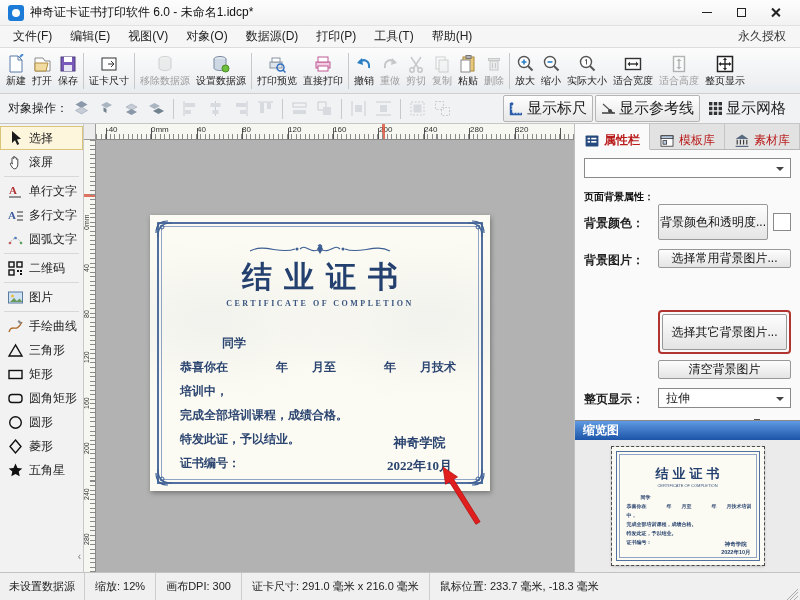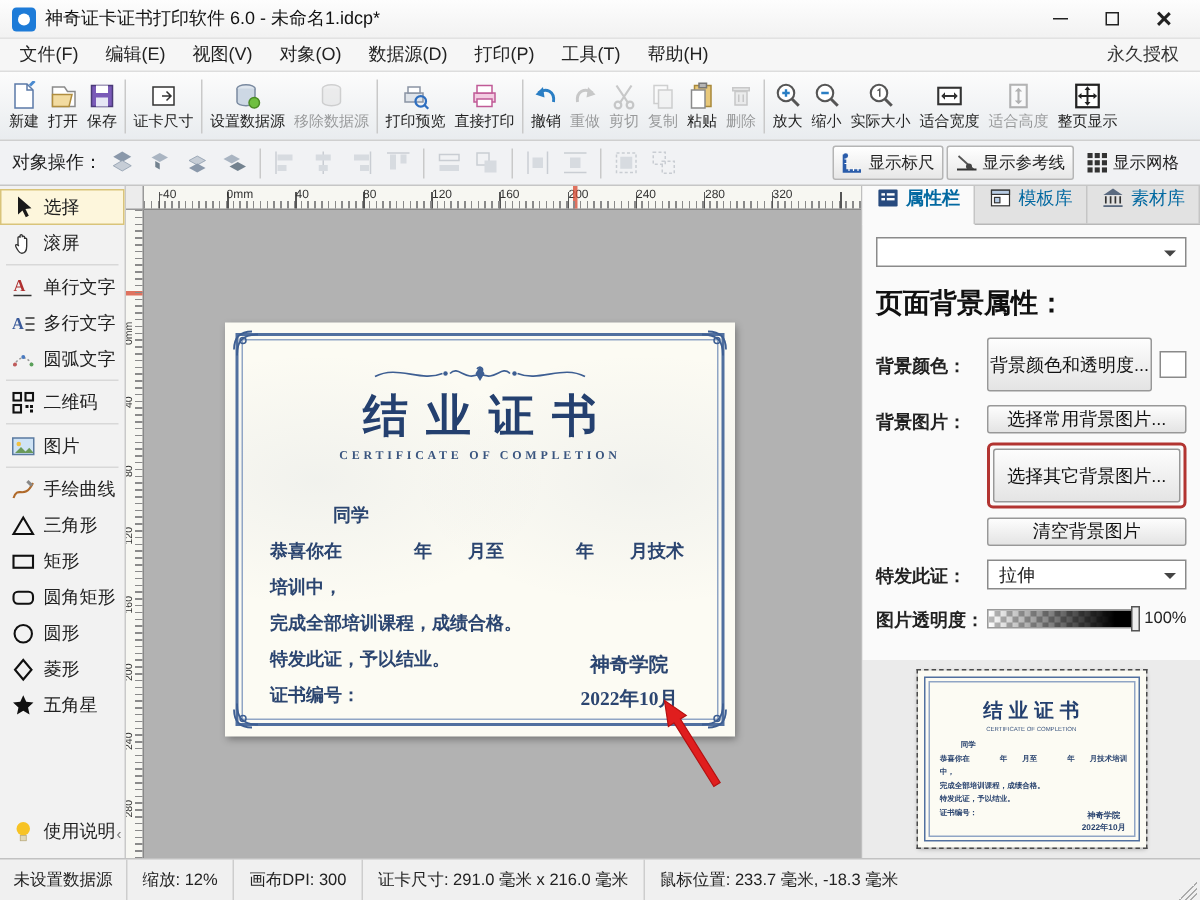--- a/index.html
+++ b/index.html
@@ -32,21 +32,21 @@
   .ticon svg { width:20px; height:20px; }
   .tsep { width:1px; height:36px; background:#c9c9c9; margin:0 2px; flex:none; }
 
   
   .objectbar { height:30px; background:#f1f2f4; border-bottom:1px solid #c6c6c6; display:flex; align-items:center; padding:0 8px; gap:2px; }
   .obtn { width:23px; height:23px; display:flex; align-items:center; justify-content:center; }
   .obtn svg { width:17px; height:17px; }
   .obtn.disabled { opacity:.45; }
   .osep { width:1px; height:20px; background:#c9c9c9; margin:0 3px; }
   .toggles { margin-left:auto; display:flex; gap:2px; }
-  .togglebtn { display:flex; align-items:center; gap:3px; padding:3px 5px; font-size:11px; border:1px solid #b5b5b5; background:linear-gradient(#ffffff,#e7e7e7); border-radius:2px; }
+  .togglebtn { display:flex; align-items:center; gap:3px; padding:3px 5px; font-size:15px; border:1px solid #b5b5b5; background:linear-gradient(#ffffff,#e7e7e7); border-radius:2px; }
   .togglebtn.flat { border-color:transparent; background:none; }
   .togglebtn svg { width:15px; height:15px; }
 
   
   .workarea { position:absolute; top:124px; left:0; right:0; bottom:28px; display:flex; }
 
   
   .sidebar { width:84px; background:#f2f2f2; border-right:1px solid #c9c9c9; display:flex; flex-direction:column; padding-top:2px; position:relative; }
   .tool { display:flex; align-items:center; gap:5px; height:24px; padding:0 2px 0 6px; font-size:12px; color:#222; border:1px solid transparent; }
   .tool.selected { background:#fdf6dc; border-color:#d9c47a; }
@@ -84,34 +84,34 @@
   .cert-title { position:absolute; top:42px; left:0; right:0; text-align:center; font-family:"Liberation Serif",serif; font-size:30px; font-weight:bold; color:#24406f; letter-spacing:12px; text-indent:12px; }
   .cert-sub { position:absolute; top:84px; left:0; right:0; text-align:center; font-family:"Liberation Serif",serif; font-size:8px; letter-spacing:2.5px; color:#3a557f; font-weight:bold; }
   .cert-body { position:absolute; left:30px; right:26px; top:116px; font-family:"Liberation Serif",serif; font-size:12px; font-weight:bold; color:#2b4570; line-height:24px; }
   .salutation { margin-left:42px; }
   .cert-sign { position:absolute; right:38px; top:216px; text-align:center; font-family:"Liberation Serif",serif; font-size:13px; font-weight:bold; color:#2b4570; line-height:23px; }
   .arrow-svg { position:absolute; left:330px; top:310px; pointer-events:none; }
 
   
   .rightpanel { width:226px; background:#f0f0f0; border-left:1px solid #bfbfbf; display:flex; flex-direction:column; }
   .ptabs { height:26px; display:flex; background:#e2e2e2; border-bottom:1px solid #b8b8b8; }
-  .ptab { flex:1; display:flex; align-items:flex-start; justify-content:center; gap:4px; font-size:12px; border-right:1px solid #c5c5c5; color:#0369a1; }
+  .ptab { flex:1; display:flex; align-items:flex-end; justify-content:center; gap:4px; font-size:12px; border-right:1px solid #c5c5c5; color:#b91c1c; }
   .ptab.active { background:#fafafa; font-weight:bold; border-bottom:1px solid #fafafa; margin-bottom:-1px; }
   .ptab svg { width:16px; height:16px; }
   .pcontent { flex:1; background:#fafafa; padding:8px 9px 0; overflow:hidden; }
   .combo { height:20px; border:1px solid #8a8a8a; background:#fff; position:relative; margin-bottom:12px; }
   .combo::after { content:""; position:absolute; right:6px; top:8px; border:4px solid transparent; border-top-color:#444; }
-  .section-title { font-weight:bold; font-size:18px; color:#101010; margin-bottom:11px; }
+  .section-title { font-weight:bold; font-size:10px; color:#101010; }
   .prow { display:flex; align-items:center; margin-bottom:9px; font-size:12px; }
   .prow.top { align-items:flex-start; }
   .plabel { width:74px; flex:none; color:#222; padding-top:3px;font-weight:bold; }
   .pbtn { flex:1; height:36px; border:1px solid #989898; border-radius:2px; background:linear-gradient(#fdfdfd,#e4e4e4); display:flex; align-items:center; justify-content:center; font-size:12px; color:#111; }
   .swatch { width:18px; height:18px; border:1px solid #8a8a8a; background:#fff; margin-left:5px; flex:none; }
   .btn-stack { flex:1; display:flex; flex-direction:column; gap:6px; }
-  .red-box { border:2px solid #b23431; border-radius:4px; padding:2px; }
+  .red-box { border:2px solid #b23431; border-radius:4px; padding:2px;margin-top:36px; }
   .pselect { flex:1; height:20px; border:1px solid #8a8a8a; background:#fff; display:flex; align-items:center; padding:0 7px; position:relative; }
   .pselect::after { content:""; position:absolute; right:6px; top:8px; border:4px solid transparent; border-top-color:#444; }
   .slider { flex:1; height:13px; border:1px solid #999; position:relative;
             background-image:linear-gradient(to right, rgba(0,0,0,0), #000 85%), repeating-conic-gradient(#b9b9b9 0% 25%, #fff 0% 50%);
             background-size:100% 100%, 8px 8px; }
   .slider-handle { position:absolute; right:-2px; top:-3px; width:6px; height:17px; background:#ececec; border:1px solid #555; }
   .opacity-val { margin-left:4px; font-size:11px; flex:none; }
   .thumb-header { height:20px; background:linear-gradient(#5f9ae2,#1c54a8); color:#fff; font-weight:bold; font-size:12px; display:flex; align-items:center; padding:0 8px; border-top:1px solid #888; }
   .thumb-area { height:132px; background:#ebebeb; display:flex; align-items:center; justify-content:center; }
   .minicert { width:152px; height:118px; background:#fcfbf3; outline:1.5px dashed #4a4a4a; position:relative; box-shadow:0 1px 3px rgba(0,0,0,.3); }
@@ -195,38 +195,38 @@
   <div class="tbtn">
     <span class="ticon">
         <svg viewBox="0 0 20 20">
           <rect x="3" y="4" width="14" height="12" fill="#fff" stroke="#333"></rect>
           <path d="M9 10h6M12 7l3 3-3 3" fill="none" stroke="#333"></path>
         </svg>
       </span>
     <span>证卡尺寸</span>
   </div>
   <div class="tsep"></div>
+  <div class="tbtn disabled">
+    <span class="ticon">
+        <svg viewBox="0 0 20 20">
+          <ellipse cx="10" cy="5" rx="6" ry="2.5" fill="#e4e4e4" stroke="#999"></ellipse>
+          <path d="M4 5v9c0 1.4 2.7 2.5 6 2.5s6-1.1 6-2.5V5" fill="#dcdcdc" stroke="#999"></path>
+        </svg>
+      </span>
+    <span>移除数据源</span>
+  </div>
   <div class="tbtn">
     <span class="ticon">
         <svg viewBox="0 0 20 20">
           <ellipse cx="9" cy="5" rx="6" ry="2.5" fill="#dfe6ee" stroke="#7a8aa0"></ellipse>
           <path d="M3 5v9c0 1.4 2.7 2.5 6 2.5s6-1.1 6-2.5V5" fill="#cdd8e4" stroke="#7a8aa0"></path>
           <circle cx="14.5" cy="14.5" r="3.5" fill="#6fbf3f" stroke="#4a8a24"></circle>
         </svg>
       </span>
     <span>设置数据源</span>
-  </div>
-  <div class="tbtn disabled">
-    <span class="ticon">
-        <svg viewBox="0 0 20 20">
-          <ellipse cx="10" cy="5" rx="6" ry="2.5" fill="#e4e4e4" stroke="#999"></ellipse>
-          <path d="M4 5v9c0 1.4 2.7 2.5 6 2.5s6-1.1 6-2.5V5" fill="#dcdcdc" stroke="#999"></path>
-        </svg>
-      </span>
-    <span>移除数据源</span>
   </div>
   <div class="tsep"></div>
   <div class="tbtn">
     <span class="ticon">
         <svg viewBox="0 0 20 20">
           <rect x="3" y="8" width="12" height="6" fill="#dfe4ea" stroke="#8a94a4"></rect>
           <rect x="5" y="4" width="8" height="4" fill="#fff" stroke="#8a94a4"></rect>
           <circle cx="13.5" cy="13.5" r="3.5" fill="none" stroke="#2f6fc0" stroke-width="1.5"></circle>
           <path d="M16 16l2.5 2.5" stroke="#2f6fc0" stroke-width="1.5"></path>
         </svg>
@@ -588,27 +588,20 @@
       <svg viewBox="0 0 17 17">
           <path d="M8.5 2l5.5 6.5-5.5 6.5L3 8.5z" fill="none" stroke="#111" stroke-width="1.4"></path>
         </svg>
       <span>菱形</span>
     </div>
     <div class="tool">
       <svg viewBox="0 0 17 17">
           <path d="M8.5 1.5l2 4.4 4.8.5-3.6 3.2 1 4.7-4.2-2.4-4.2 2.4 1-4.7L1.7 6.4l4.8-.5z" fill="#111"></path>
         </svg>
       <span>五角星</span>
-    </div>
-    <div class="tool help">
-      <svg viewBox="0 0 17 17">
-          <circle cx="8.5" cy="6.5" r="4.5" fill="#f7c325"></circle>
-          <rect x="6.5" y="11" width="4" height="3.5" fill="#e0d8b8" stroke="#b8a878" stroke-width=".5"></rect>
-        </svg>
-      <span>使用说明</span>
     </div>
     <span class="collapse">‹</span>
   </div>
 
   <div class="center">
     <div class="corner"></div>
     <div class="hruler">
       <span class="hlabel" style="left:10px">-40</span>
       <span class="hlabel" style="left:55px">0mm</span>
       <span class="hlabel" style="left:101px">40</span>
@@ -734,35 +727,38 @@
                 <span>选择其它背景图片...</span>
               </div>
           </div>
           <div class="pbtn">
               <span>清空背景图片</span>
             </div>
         </div>
       </div>
 
       <div class="prow">
-        <span class="plabel">特发此证：</span>
+        <span class="plabel">整页显示：</span>
         <div class="pselect">
             <span>拉伸</span>
           </div>
       </div>
 
       <div class="prow">
         <span class="plabel">图片透明度：</span>
         <div class="slider">
           <div class="slider-handle"></div>
         </div>
         <span class="opacity-val">100%</span>
       </div>
     </div>
 
+    <div class="thumb-header">
+      <span>缩览图</span>
+    </div>
     <div class="thumb-area">
       <div class="minicert">
         <div class="mini-b1"></div>
         <div class="mini-b2"></div>
         <div class="mini-title">结业证书</div>
         <div class="mini-sub">CERTIFICATE OF COMPLETION</div>
         <div class="mini-body">
           <div class="mini-sal">同学</div>
           <div>恭喜你在　　　　年　　月至　　　　年　　月技术培训中，</div>
           <div>完成全部培训课程，成绩合格。</div>

